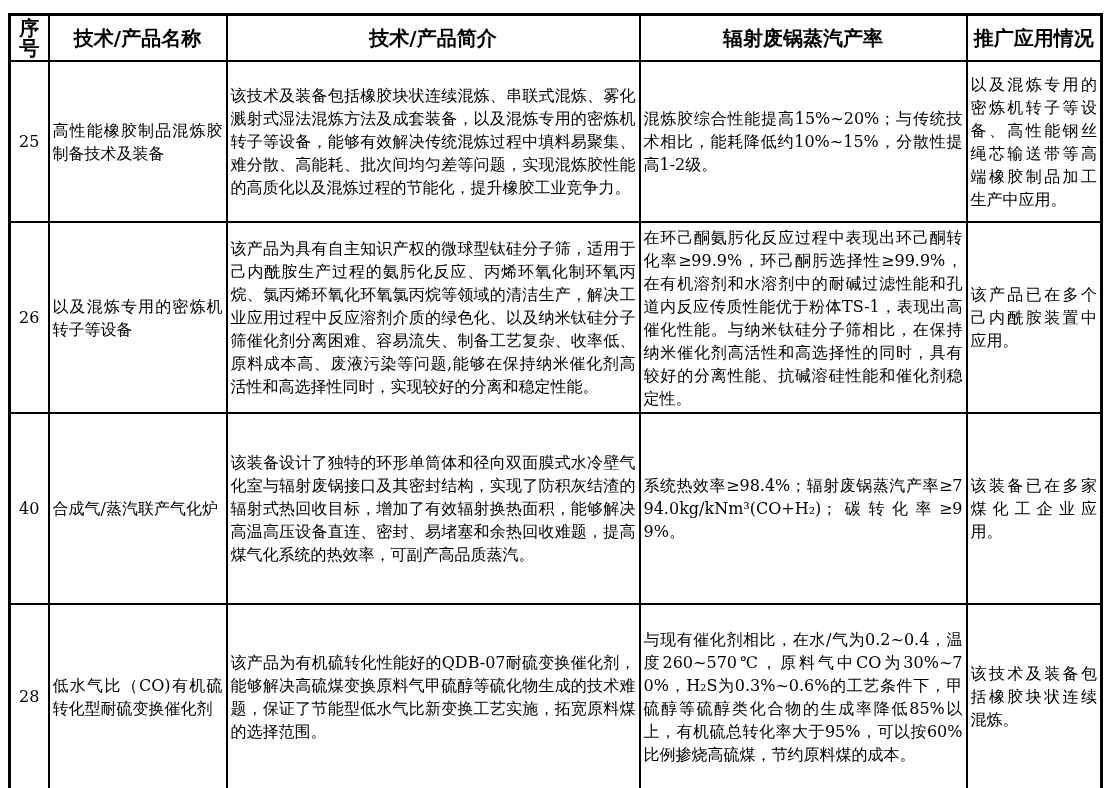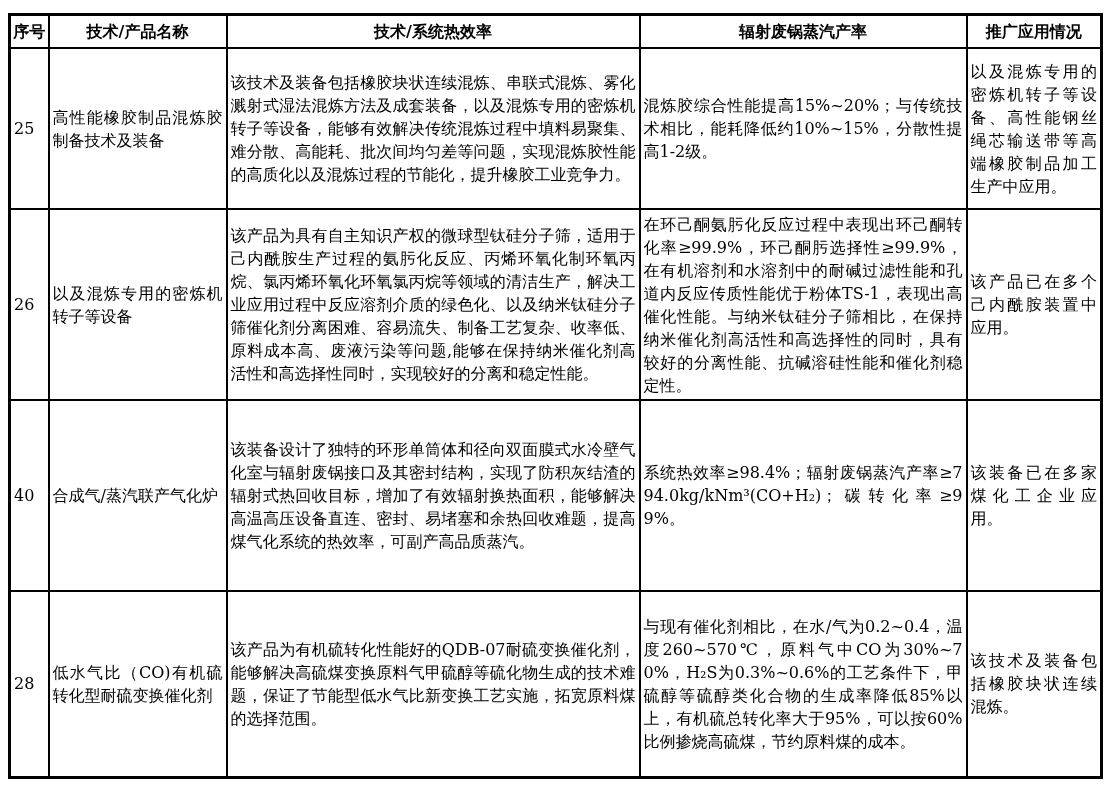--- a/index.html
+++ b/index.html
@@ -27,32 +27,33 @@
   }
   table.catalog th,
   table.catalog td {
     border: 2px solid #000000;
     vertical-align: middle;
     overflow: hidden;
   }
   table.catalog th {
     font-family: "DejaVu Sans", "Liberation Sans", sans-serif;
     font-weight: bold;
-    font-size: 16px;
+    font-size: 20px;
     line-height: 20px;
     height: 27px;
     text-align: center;
     padding: 2px;
   }
   table.catalog td {
     font-size: 16px;
     line-height: 23px;
     padding: 2px 3px;
   }
   td.cell-no {
+    text-align: center;
     font-family: "DejaVu Serif", "Liberation Serif", serif;
   }
   td.cell-name {
     text-align: justify;
     word-break: break-all;
     padding: 2px 12px 2px 4px;
   }
   td.cell-text {
     text-align: justify;
     word-break: break-all;
@@ -72,21 +73,21 @@
       <col style="width:39px">
       <col style="width:178px">
       <col style="width:413px">
       <col style="width:327px">
       <col style="width:135px">
     </colgroup>
     <thead>
       <tr>
         <th>序号</th>
         <th>技术/产品名称</th>
-        <th>技术/系统热效率</th>
+        <th>技术/产品简介</th>
         <th>辐射废锅蒸汽产率</th>
         <th>推广应用情况</th>
       </tr>
     </thead>
     <tbody>
       <tr class="row-25">
         <td class="cell-no">25</td>
         <td class="cell-name">高性能橡胶制品混炼胶制备技术及装备</td>
         <td class="cell-text">该技术及装备包括橡胶块状连续混炼、串联式混炼、雾化溅射式湿法混炼方法及成套装备，以及混炼专用的密炼机转子等设备，能够有效解决传统混炼过程中填料易聚集、难分散、高能耗、批次间均匀差等问题，实现混炼胶性能的高质化以及混炼过程的节能化，提升橡胶工业竞争力。</td>
         <td class="cell-text">混炼胶综合性能提高15%~20%；与传统技术相比，能耗降低约10%~15%，分散性提高1-2级。</td>

